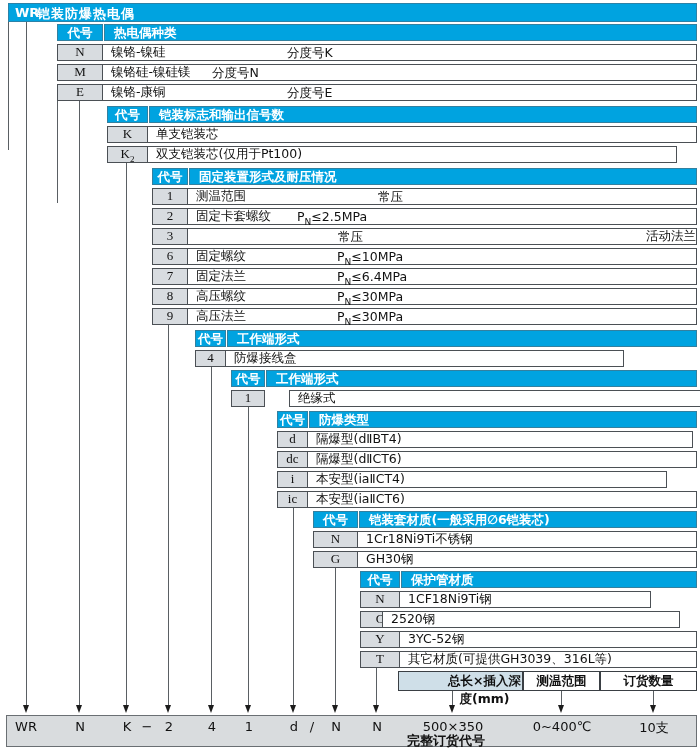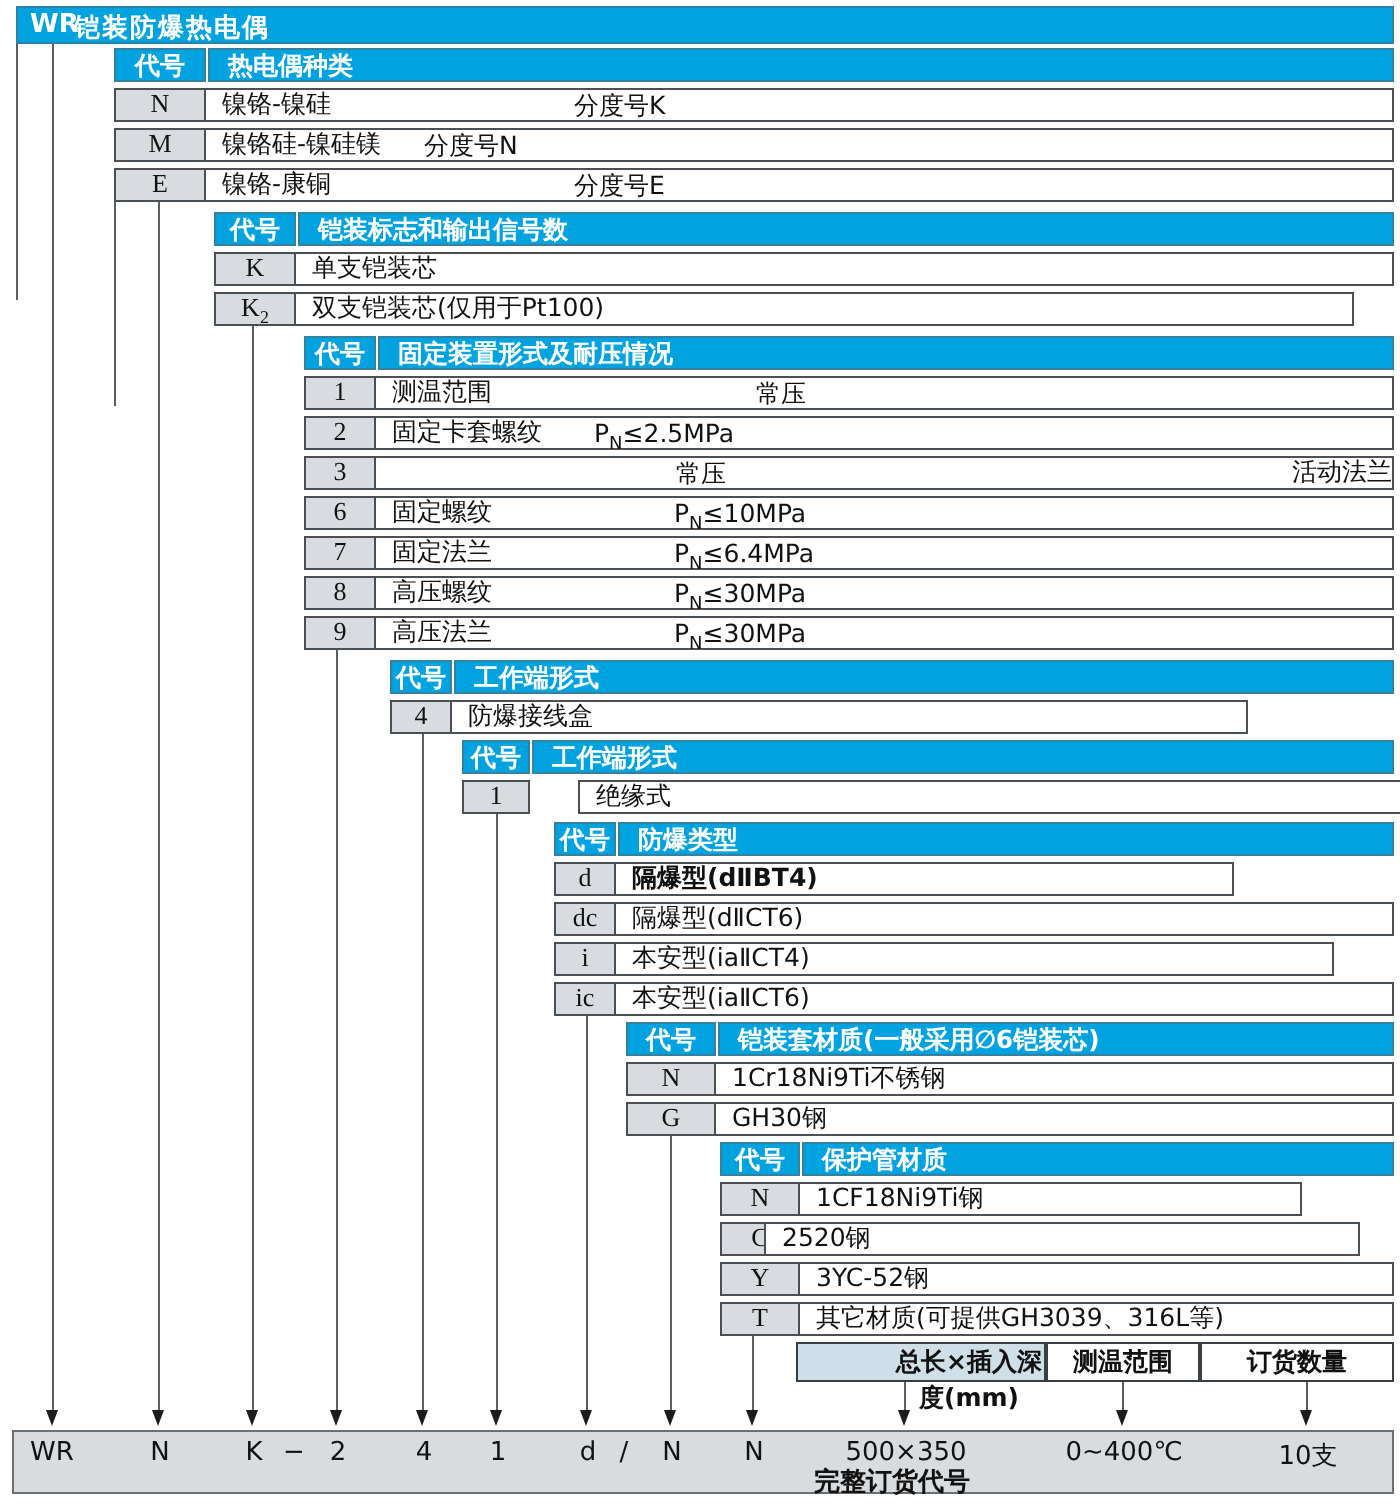--- a/index.html
+++ b/index.html
@@ -73,21 +73,21 @@
       <div class="hdr-title" style="left: 227px; top: 330px; width: 470px;">工作端形式</div>
       <div class="code-c rich" style="left: 195px; top: 350px; width: 31px;">4</div>
       <div class="desc-c" style="left: 225px; top: 350px; width: 399px;"><span>防爆接线盒</span></div>
       <div class="hdr-code" style="left: 231px; top: 370px; width: 34px;">代号</div>
       <div class="hdr-title" style="left: 266px; top: 370px; width: 431px;">工作端形式</div>
       <div class="code-c rich" style="left: 231px; top: 390px; width: 34px;">1</div>
       <div class="desc-c" style="left: 264px; top: 390px; width: 433px; margin-left: 25px;"><span>绝缘式</span></div>
       <div class="hdr-code" style="left: 277px; top: 411px; width: 31px;">代号</div>
       <div class="hdr-title" style="left: 309px; top: 411px; width: 388px;">防爆类型</div>
       <div class="code-c rich" style="left: 277px; top: 431px; width: 31px;">d</div>
-      <div class="desc-c" style="left: 307px; top: 431px; width: 310px; font-weight: bold;"><span>隔爆型(dⅡBT4)</span></div>
+      <div class="desc-c" style="left: 307px; top: 431px; width: 386px;"><span>隔爆型(dⅡBT4)</span></div>
       <div class="code-c rich" style="left: 277px; top: 451px; width: 31px;">dc</div>
       <div class="desc-c" style="left: 307px; top: 451px; width: 390px;"><span>隔爆型(dⅡCT6)</span></div>
       <div class="code-c rich" style="left: 277px; top: 471px; width: 31px;">i</div>
       <div class="desc-c" style="left: 307px; top: 471px; width: 360px;"><span>本安型(iaⅡCT4)</span></div>
       <div class="code-c rich" style="left: 277px; top: 491px; width: 31px;">ic</div>
       <div class="desc-c" style="left: 307px; top: 491px; width: 390px;"><span>本安型(iaⅡCT6)</span></div>
       <div class="hdr-code" style="left: 313px; top: 511px; width: 45px;">代号</div>
       <div class="hdr-title" style="left: 359px; top: 511px; width: 338px;">铠装套材质(一般采用∅6铠装芯)</div>
       <div class="code-c rich" style="left: 313px; top: 531px; width: 45px;">N</div>
       <div class="desc-c" style="left: 357px; top: 531px; width: 340px;"><span>1Cr18Ni9Ti不锈钢</span></div>

